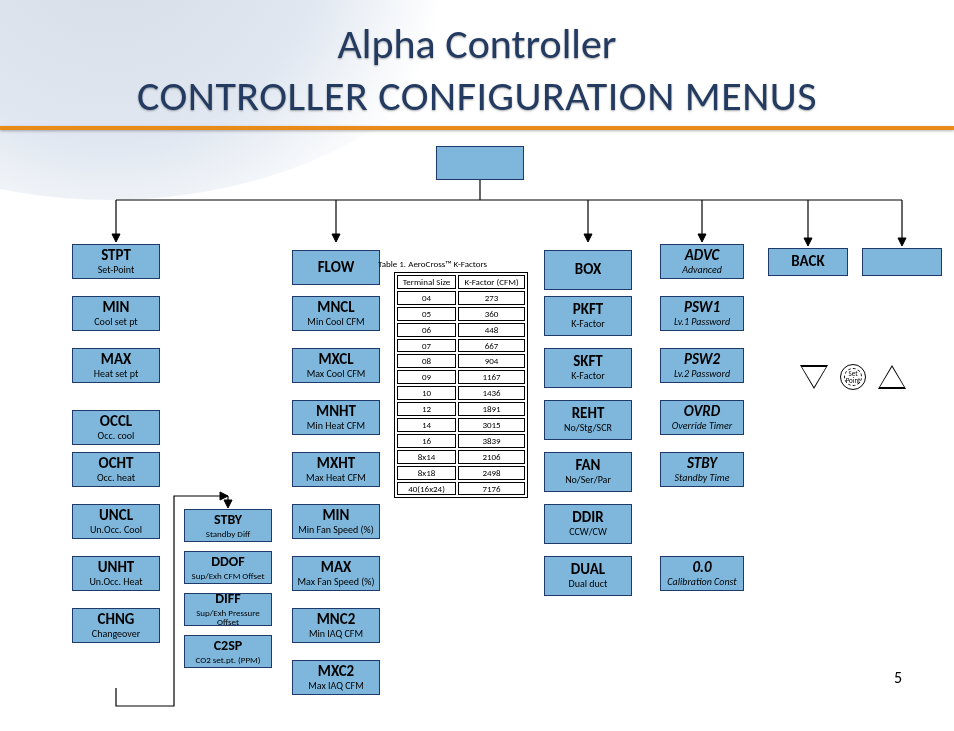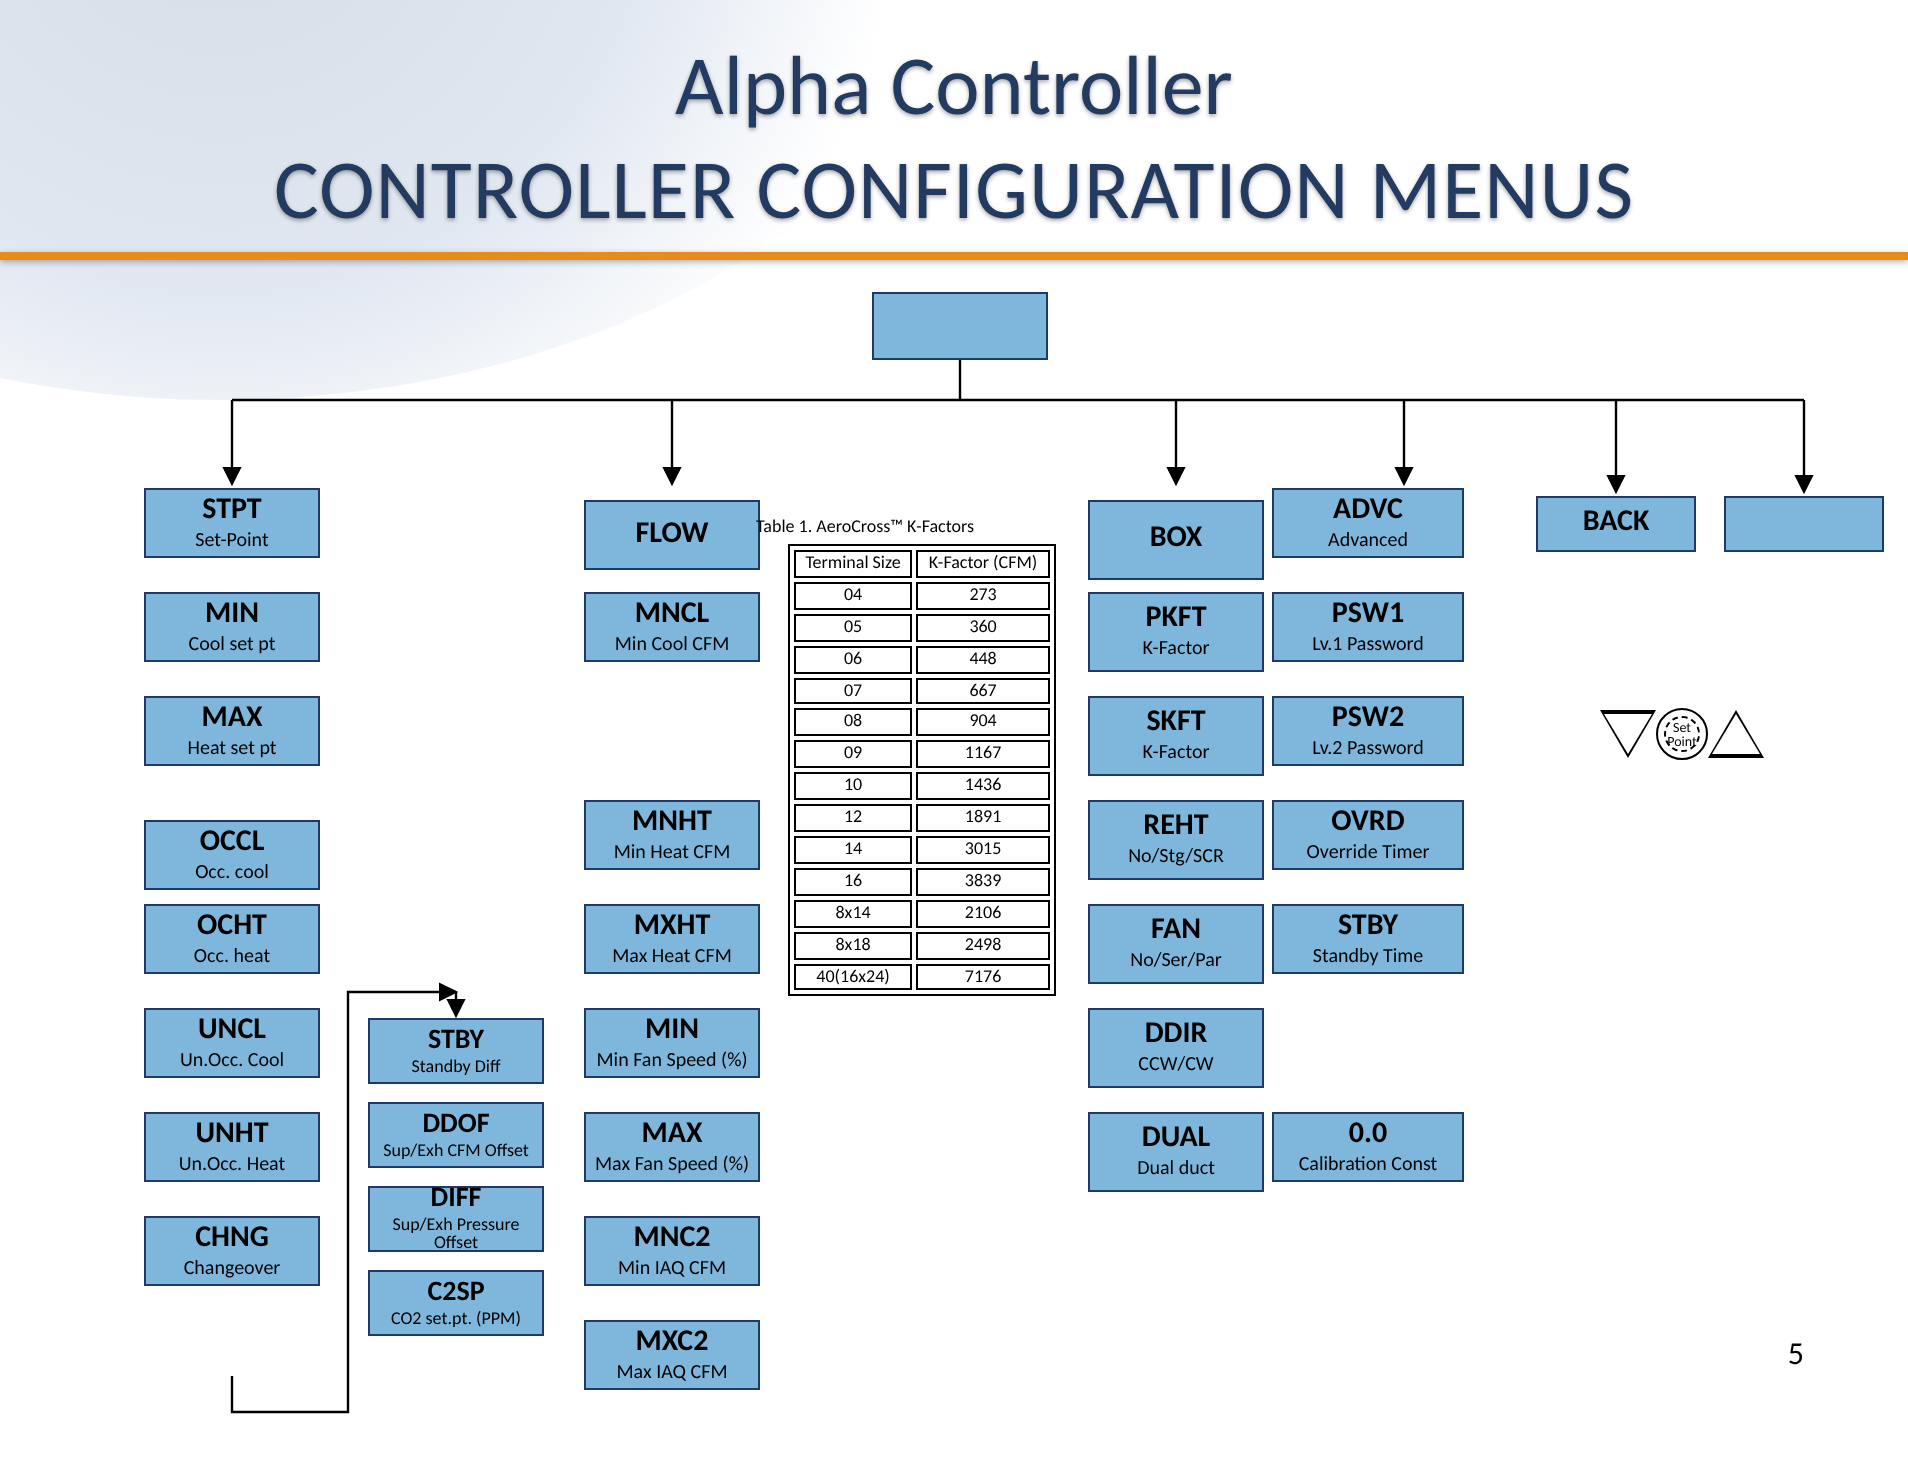--- a/index.html
+++ b/index.html
@@ -12,32 +12,32 @@
   .node{position:absolute;background:#7fb7dc;border:1.5px solid #1f3a6a;text-align:center;display:flex;flex-direction:column;justify-content:center;align-items:center;line-height:1.05;}
   .node .code{font-size:15px;font-weight:600;color:#000;}
   .node .desc{font-size:10px;color:#000;margin-top:1px;}
   .node.small .code{font-size:14px;}
   .node.small .desc{font-size:9px;}
   .head{height:23px;}
   .col1{left:48px;width:88px;height:35px;}
   .col2{left:160px;width:88px;height:33px;}
   .col3{left:268px;width:88px;height:35px;}
   .col4{left:520px;width:88px;height:40px;}
-  .col5{left:612px;width:96px;height:35px;}
+  .col5{left:636px;width:84px;height:35px;font-style:italic;}
   .col6{left:744px;width:80px;height:28px;}
   .col7{left:838px;width:80px;height:28px;}
   .root{left:412px;top:20px;width:88px;height:34px;}
   svg.lines{position:absolute;top:0;left:0;width:954px;height:605px;}
   .arrowhead{stroke:#000;stroke-width:1;fill:#000;}
   .slide-num{position:absolute;right:52px;bottom:44px;font-size:16px;color:#000;}
   .kf-table{position:absolute;left:370px;top:146px;width:134px;border:1px solid #000;font-size:9px;background:#fff;}
   .kf-caption{position:absolute;left:354px;top:132px;font-size:9px;text-align:right;}
   .kf-table th,.kf-table td{border:1px solid #000;padding:1px 0;text-align:center;line-height:1.1;}
   .kf-table th{font-weight:400;}
-  .symbols{position:absolute;left:776px;top:228px;display:flex;align-items:center;}
+  .symbols{position:absolute;left:776px;top:238px;display:flex;align-items:center;gap:12px;}
   .tri-down{width:0;height:0;border-left:14px solid transparent;border-right:14px solid transparent;border-top:24px solid #000;position:relative;}
   .tri-down::after{content:"";position:absolute;top:-22px;left:-12px;width:0;height:0;border-left:12px solid transparent;border-right:12px solid transparent;border-top:20px solid #fff;}
   .tri-up{width:0;height:0;border-left:14px solid transparent;border-right:14px solid transparent;border-bottom:24px solid #000;position:relative;}
   .tri-up::after{content:"";position:absolute;top:2px;left:-12px;width:0;height:0;border-left:12px solid transparent;border-right:12px solid transparent;border-bottom:20px solid #fff;}
   .set-circle{width:26px;height:26px;border:1px solid #000;border-radius:50%;display:flex;align-items:center;justify-content:center;position:relative;}
   .set-circle::before{content:"";position:absolute;inset:3px;border:1px dashed #000;border-radius:50%;}
   .set-circle span{font-size:7px;line-height:1;text-align:center;position:relative;}
 </style>
 </head>
 <body>
@@ -147,20 +147,24 @@
     </div>
   <div class="node col2 small" style="top:509px">
       <span class="code">C2SP</span>
       <span class="desc">CO2 set.pt. (PPM)</span>
     </div>
 
   <div class="node col3" style="top:170px">
       <span class="code">MNCL</span>
       <span class="desc">Min Cool CFM</span>
     </div>
+  <div class="node col3" style="top:222px">
+      <span class="code">MXCL</span>
+      <span class="desc">Max Cool CFM</span>
+    </div>
   <div class="node col3" style="top:274px">
       <span class="code">MNHT</span>
       <span class="desc">Min Heat CFM</span>
     </div>
   <div class="node col3" style="top:326px">
       <span class="code">MXHT</span>
       <span class="desc">Max Heat CFM</span>
     </div>
   <div class="node col3" style="top:378px">
       <span class="code">MIN</span>

